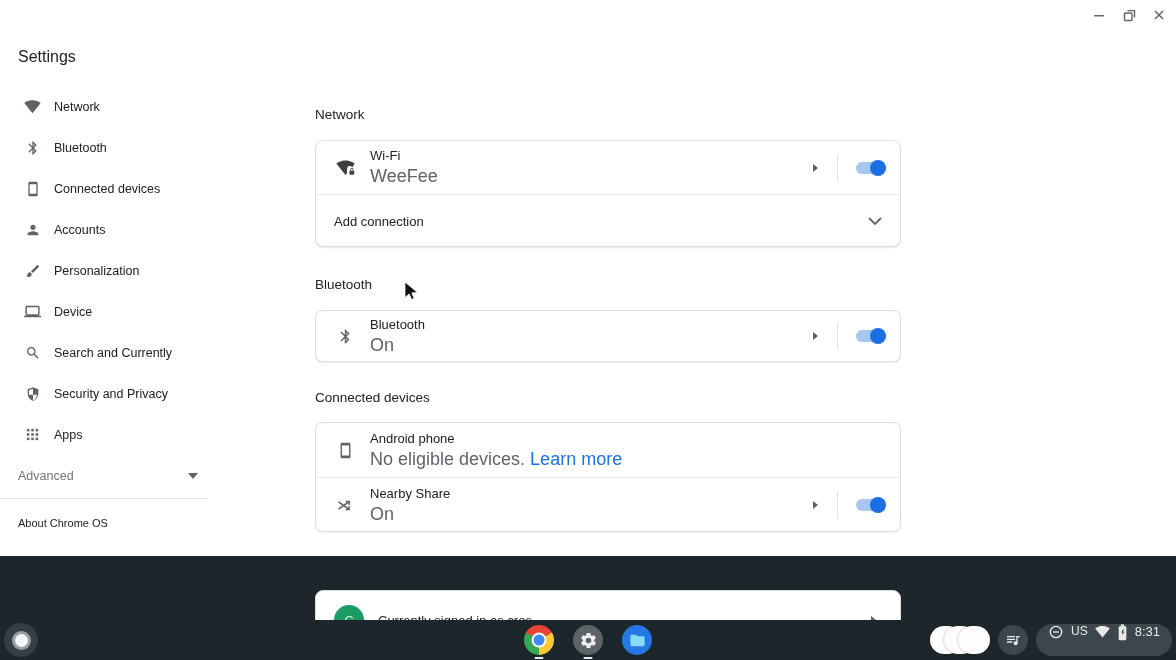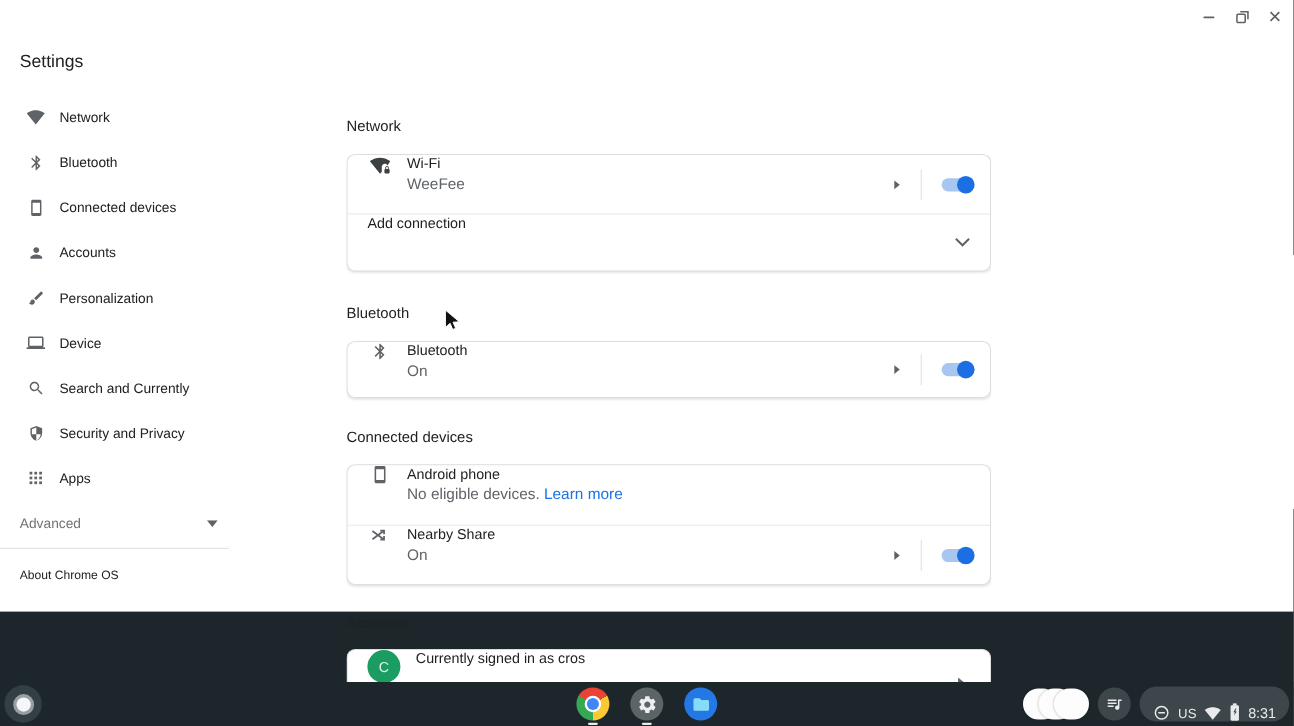--- a/index.html
+++ b/index.html
@@ -27,25 +27,25 @@
   
   .main{position:absolute;left:315px;top:0;width:586px;height:620px;overflow:hidden;}
   .searchbar{position:absolute;left:87px;top:40px;width:412px;height:36px;background:#f0f1f2;
     border-radius:18px;display:flex;align-items:center;padding-left:23px;box-sizing:border-box;}
   .searchbar input{border:none;background:transparent;outline:none;font-size:13px;color:#202124;
     font-family:"Liberation Sans",sans-serif;margin-left:17px;width:320px;}
   .searchbar input::placeholder{color:#80868b;}
   .sec-heading{position:absolute;left:0;font-size:13.5px;color:#202124;}
   .card{position:absolute;left:0;width:586px;background:#fff;border:1px solid #dcdee0;border-radius:8px;
     box-sizing:border-box;box-shadow:0 1px 2px rgba(60,64,67,.12);}
-  .row{position:relative;display:flex;align-items:flex-start;padding:0 16px 0 18px;}
+  .row{position:relative;display:flex;align-items:center;padding:0 16px 0 18px;}
   .row-icon{width:22px;margin-right:14px;display:flex;align-items:center;justify-content:center;flex:none;}
   .row-text{display:flex;flex-direction:column;}
   .row-title{font-size:13px;color:#202124;}
-  .row-sub{font-size:14px;color:#5f6368;margin-top:3px;}
+  .row-sub{font-size:18px;color:#5f6368;margin-top:3px;}
   .row-sub a{color:#1a73e8;text-decoration:none;}
   .card-divider{border-top:1px solid #e8eaed;}
   .subpage-arrow{position:absolute;right:82px;top:50%;transform:translateY(-50%);
     width:0;height:0;border-left:5px solid #5f6368;border-top:4px solid transparent;border-bottom:4px solid transparent;}
   .vsep{position:absolute;right:62px;top:50%;transform:translateY(-50%);width:1px;height:28px;background:#e0e0e0;}
   .toggle{position:absolute;right:16px;top:50%;transform:translateY(-50%);width:28px;height:12px;
     border-radius:6px;background:#a8c7f0;cursor:pointer;}
   .toggle .thumb{position:absolute;right:-2px;top:-2px;width:16px;height:16px;border-radius:50%;background:#1b6ee3;}
   .chev-down{position:absolute;right:18px;top:50%;transform:translateY(-50%);}
   .avatar{width:30px;height:30px;border-radius:50%;background:#1b9c62;color:rgba(255,255,255,.85);
@@ -69,21 +69,21 @@
   .chrome-ball .blue{position:absolute;left:50%;top:50%;transform:translate(-50%,-50%);
     width:11px;height:11px;border-radius:50%;background:#4286f5;}
   .gear-ball{width:30px;height:30px;border-radius:50%;background:#5d6468;display:flex;align-items:center;justify-content:center;}
   .files-ball{width:30px;height:30px;border-radius:50%;background:#2478e5;display:flex;align-items:center;justify-content:center;}
   .shelf-right{position:absolute;right:4px;top:4px;display:flex;align-items:center;gap:8px;height:32px;}
   .notif-stack{position:relative;width:60px;height:30px;cursor:pointer;}
   .notif-stack .c{position:absolute;top:1px;width:32px;height:28px;border-radius:14px;background:#fdfdfd;
     box-shadow:0 0 2px rgba(0,0,0,.35);}
   .media-btn{width:30px;height:30px;border-radius:50%;background:#3d474b;display:flex;
     align-items:center;justify-content:center;cursor:pointer;}
-  .status-pill{height:32px;border-radius:16px;background:#3d474b;display:flex;align-items:flex-end;
+  .status-pill{height:32px;border-radius:16px;background:#3d474b;display:flex;align-items:flex-start;
     gap:7px;padding:0 12px;cursor:pointer;}
   .status-pill .txt{color:#e8eaed;font-size:12px;}
   .status-pill .time{color:#e8eaed;font-size:13px;}
 
   .cursor{position:absolute;left:404px;top:281px;z-index:9;pointer-events:none;}
 </style>
 </head>
 <body>
 
 <div class="screen">

